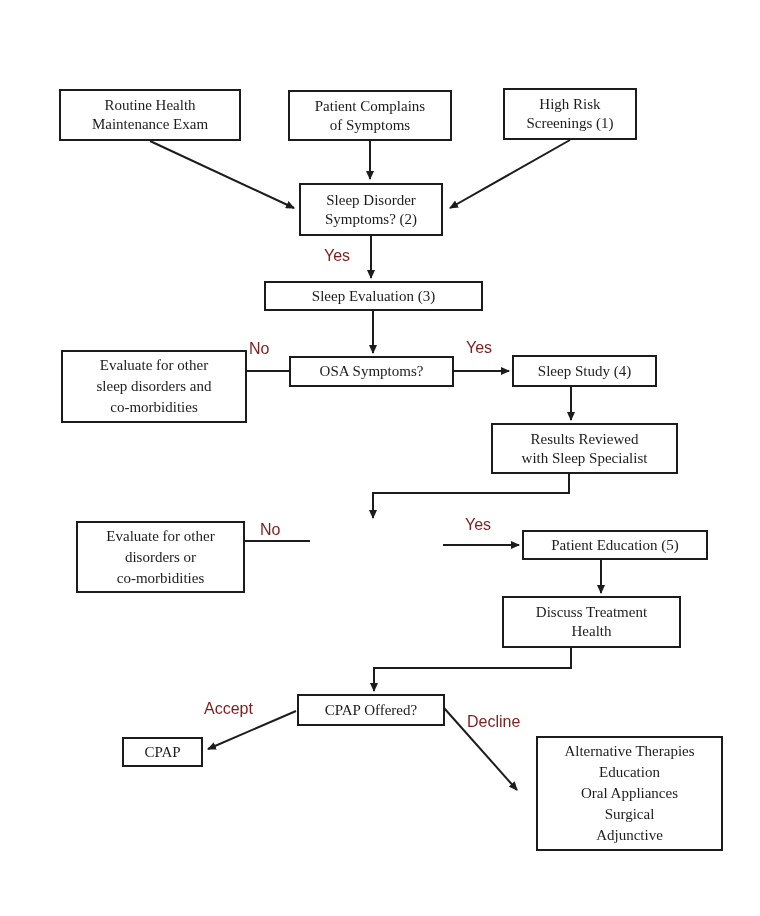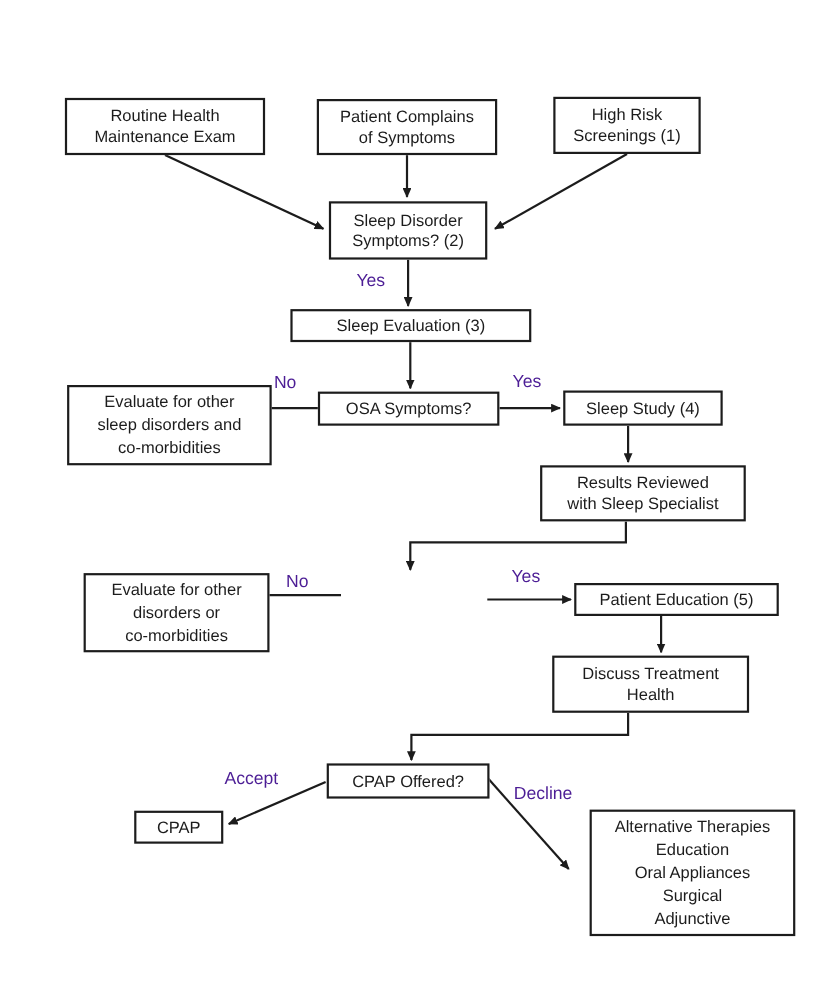--- a/index.html
+++ b/index.html
@@ -28,33 +28,34 @@
     border: 2px solid #1c1c1c;
     background: #ffffff;
     color: #1c1c1c;
     display: flex;
     align-items: center;
     justify-content: center;
     text-align: center;
     white-space: pre-line;
     font-size: 15px;
     line-height: 19px;
+    font-family: Liberation Serif, serif;
   }
   .node.big {
     font-size: 27px;
     line-height: 30px;
     letter-spacing: 0.5px;
   }
   .node.tall {
     line-height: 21px;
     margin-left: 16px;
   }
   .edge-label {
     position: absolute;
-    color: #4c1d95;
+    color: #7f1d1d;
     font-size: 16px;
     line-height: 16px;
     white-space: nowrap;
   }
 </style>
 </head>
 <body>
 
 <div id="canvas">
 

